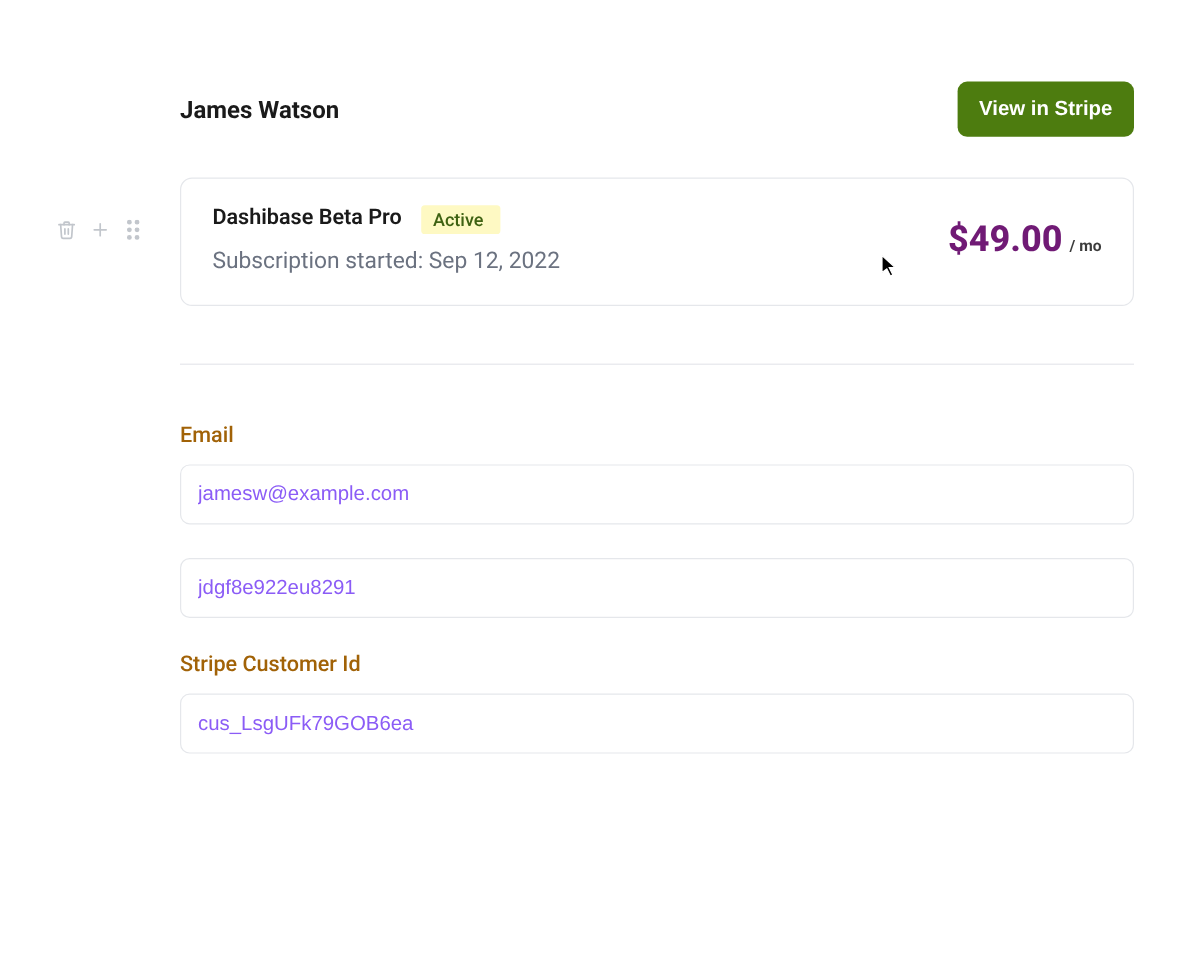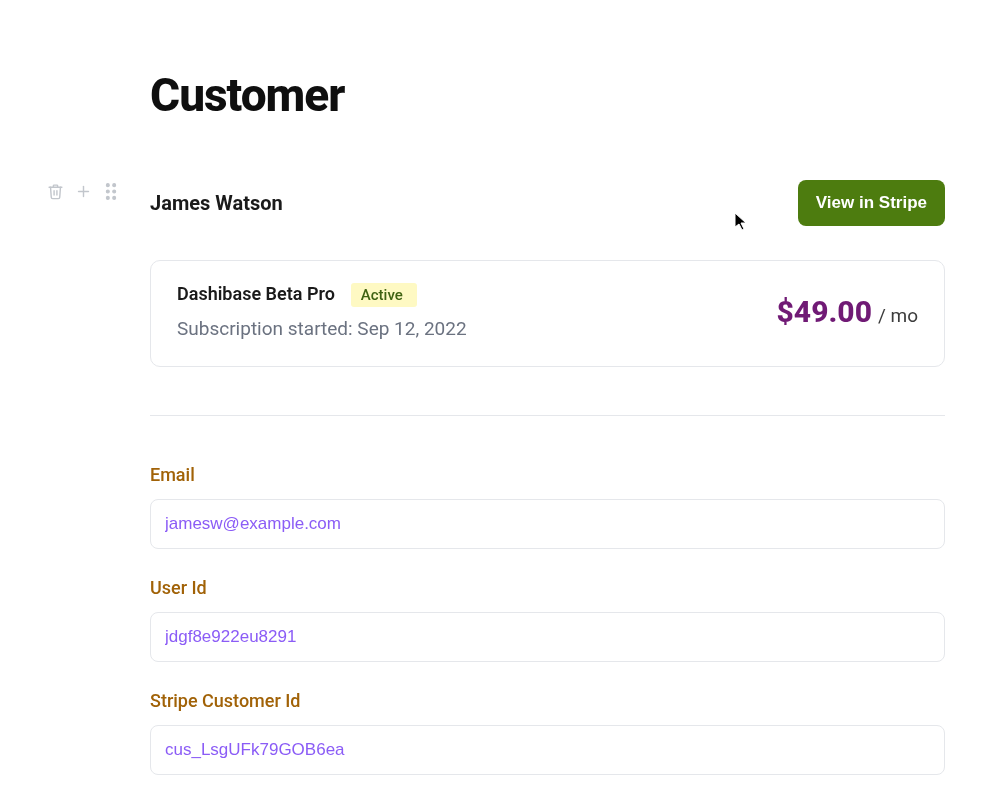--- a/index.html
+++ b/index.html
@@ -84,23 +84,23 @@
       display: flex;
       align-items: baseline;
       gap: 6px;
     }
     .price-amount {
       font-size: 30px;
       font-weight: 800;
       color: #701a75;
     }
     .price-period {
-      font-size: 19px;
+      font-size: 13px;
       color: #3c3c3c;
-      font-weight: 400;
+      font-weight: 700;
     }
     hr.divider {
       border: none;
       border-top: 1px solid #e5e7eb;
       margin: 0 0 48px 0;
     }
     .field-block {
       margin-bottom: 28px;
     }
     .field-label {
@@ -171,21 +171,20 @@
       <circle cx="2" cy="8" r="1.4"></circle>
         <circle cx="8" cy="8" r="1.4"></circle>
       <circle cx="2" cy="14" r="1.4"></circle>
         <circle cx="8" cy="14" r="1.4"></circle>
     </svg>
   </span>
 </div>
 
 <div class="page">
   <div class="content">
-    <h1 class="page-title">Customer</h1>
 
     <div class="header-row">
       <div class="customer-name">James Watson</div>
       <button class="view-stripe-btn">View in Stripe</button>
     </div>
 
     <div class="subscription-card">
       <div class="sub-left">
         <div class="sub-top-row">
           <span class="plan-name">Dashibase Beta Pro</span>
@@ -200,21 +199,20 @@
     </div>
 
     <hr class="divider">
 
     <div class="field-block">
       <div class="field-label">Email</div>
       <input class="field-input" type="text" value="jamesw@example.com" style="">
     </div>
 
     <div class="field-block">
-      <div class="field-label">User Id</div>
       <input class="field-input" type="text" value="jdgf8e922eu8291" style="">
     </div>
 
     <div class="field-block">
       <div class="field-label">Stripe Customer Id</div>
       <input class="field-input" type="text" value="cus_LsgUFk79GOB6ea" style="">
     </div>
   </div>
 </div>
 

